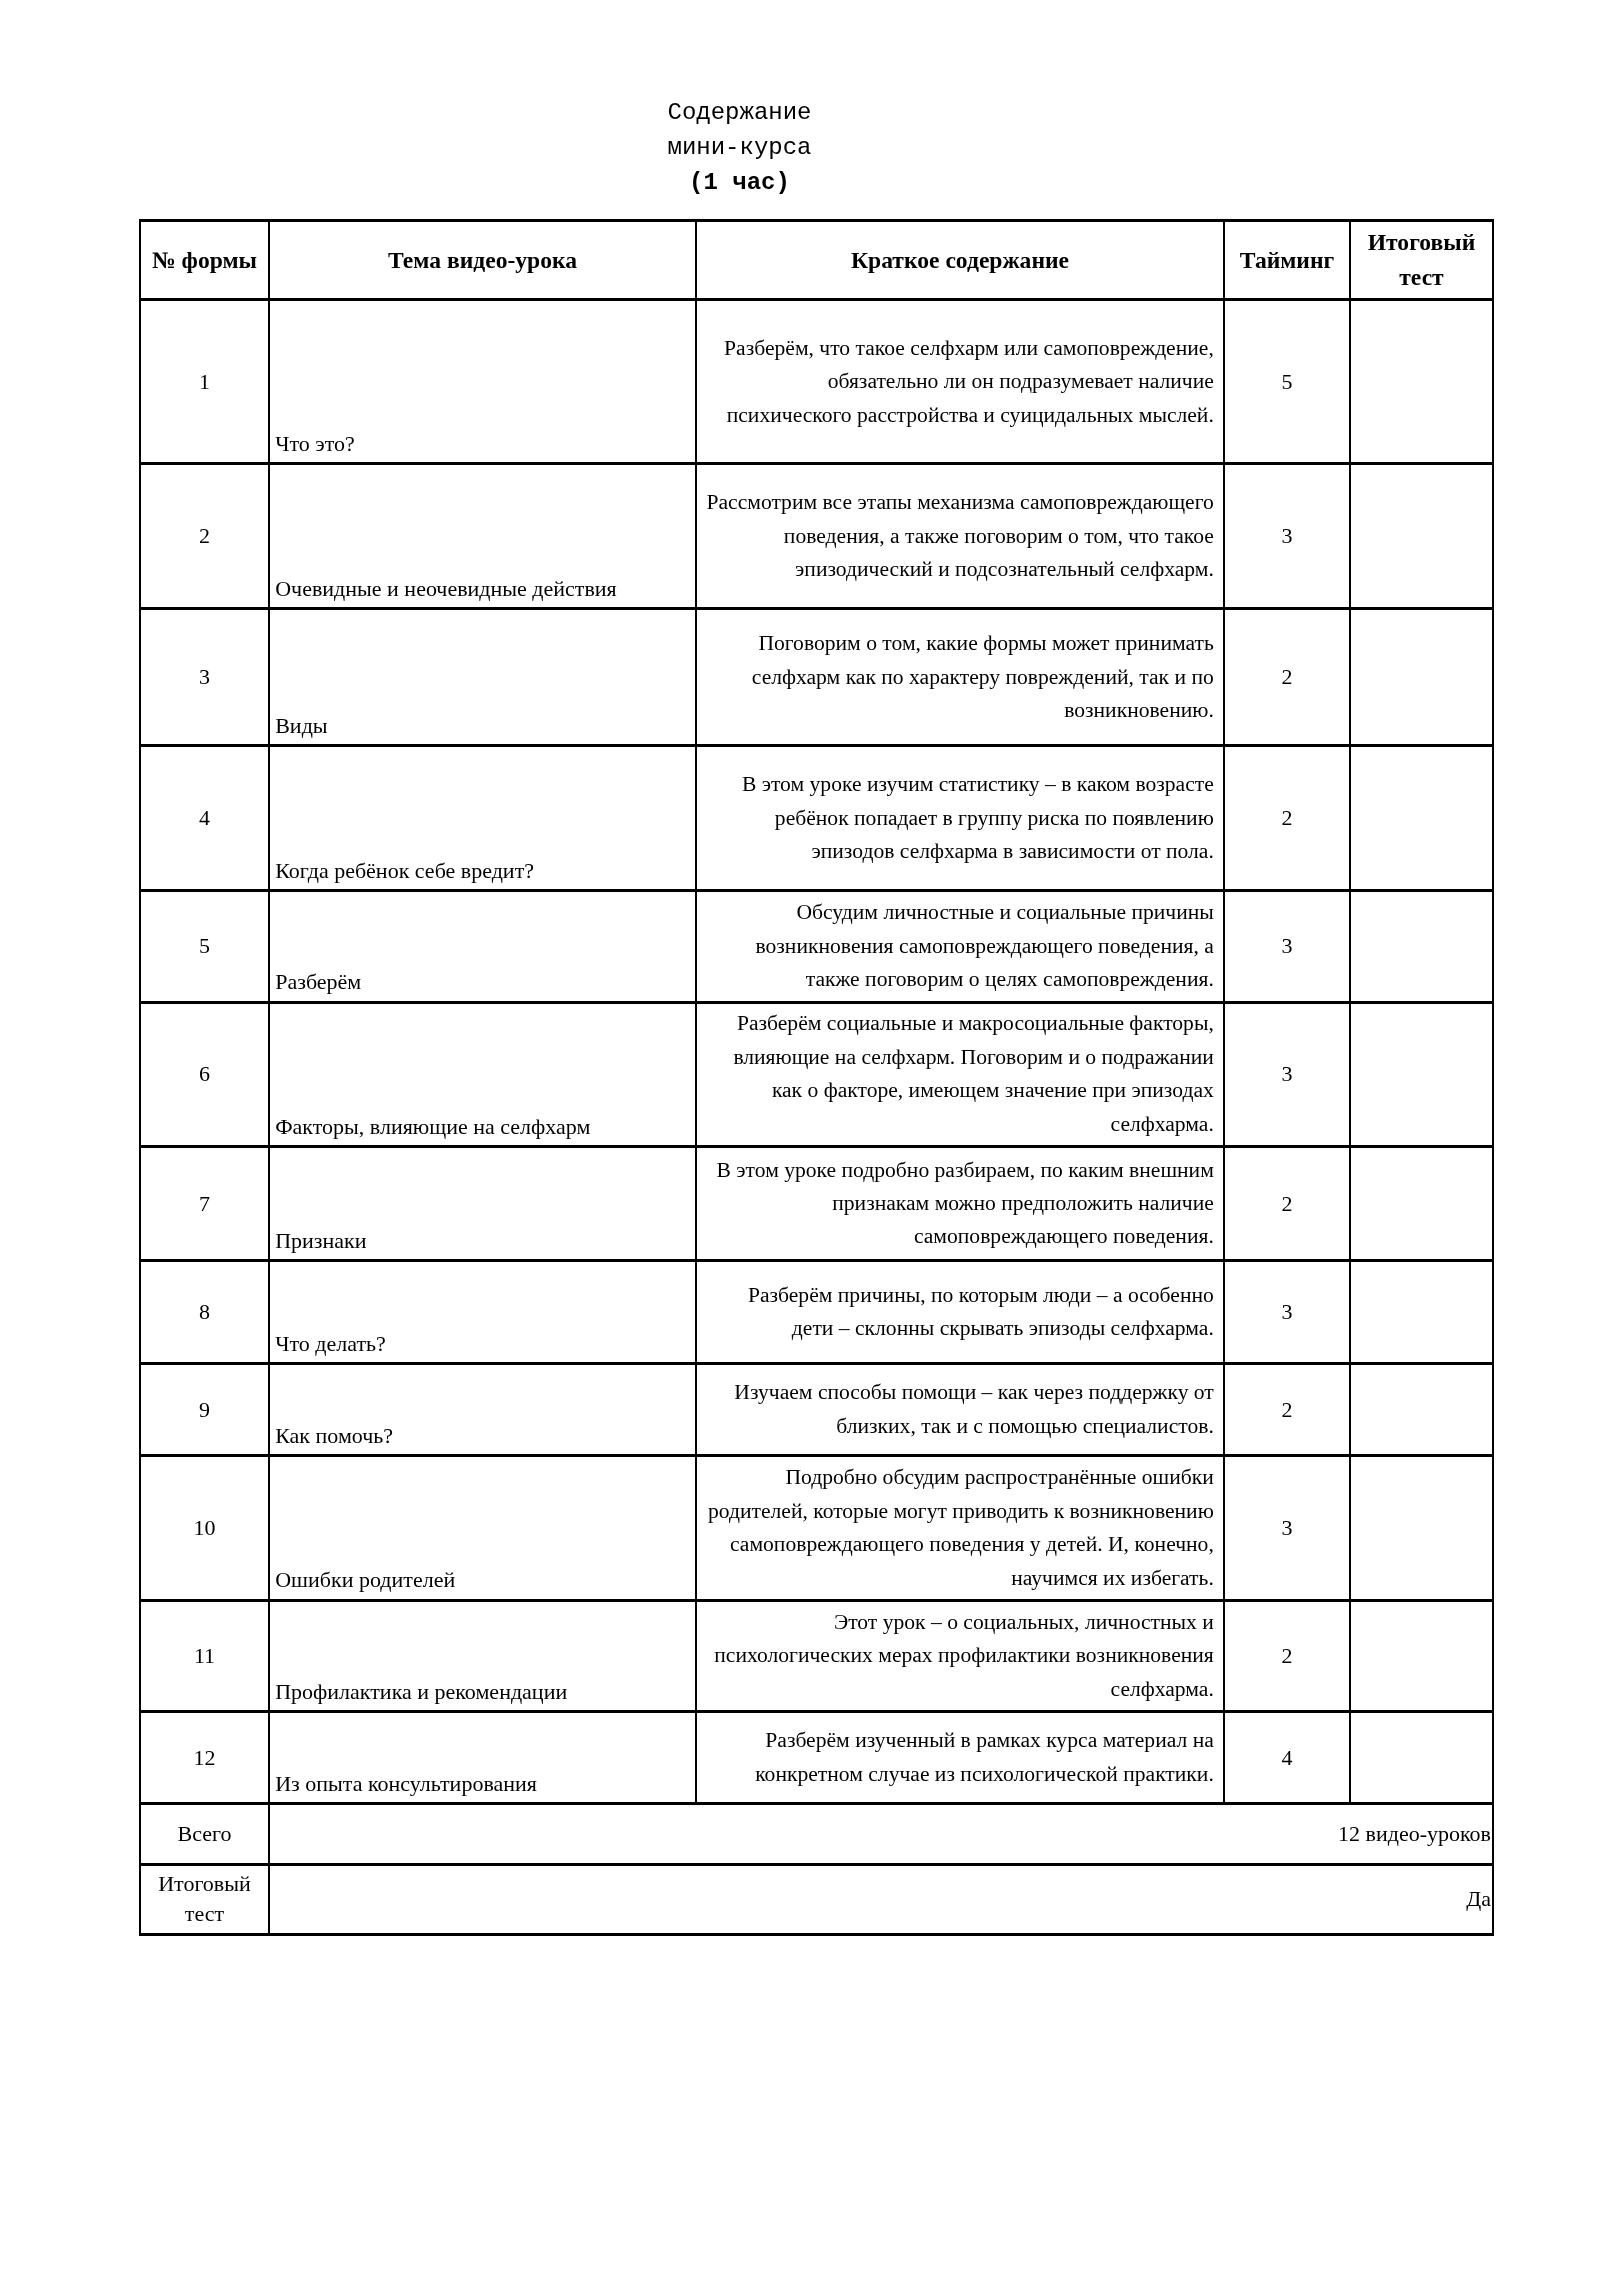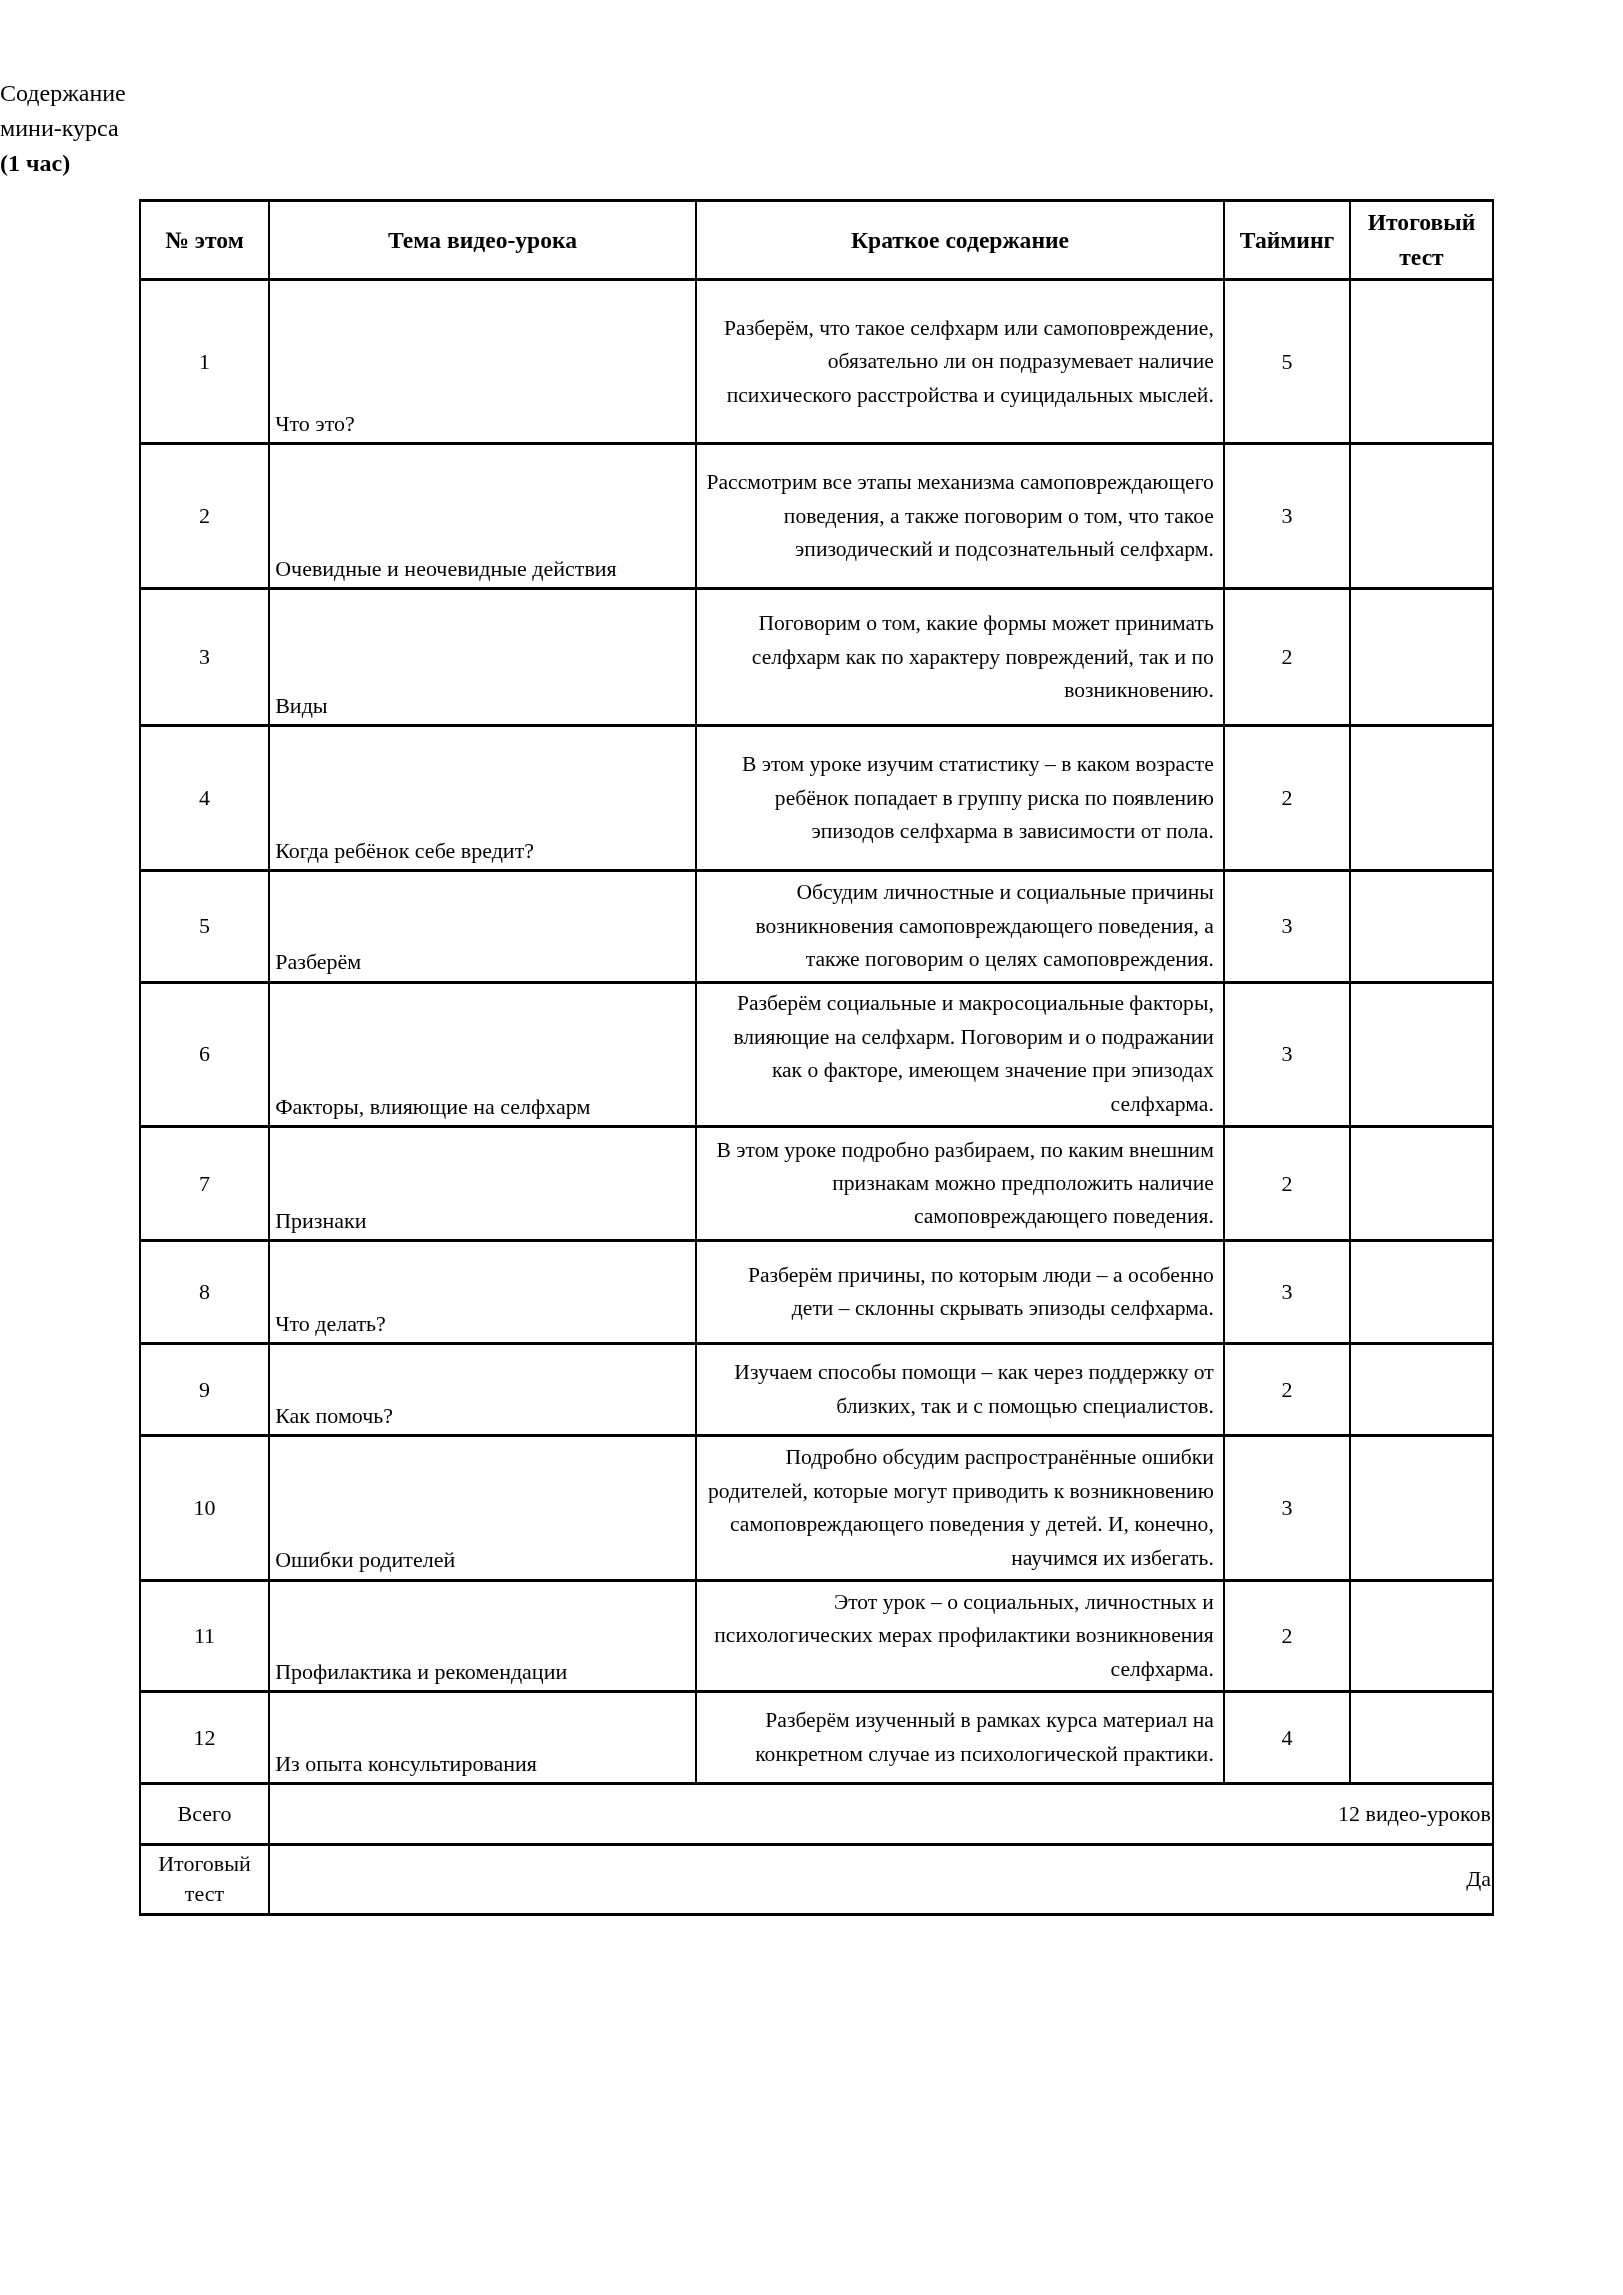--- a/index.html
+++ b/index.html
@@ -16,24 +16,24 @@
   }
   .page {
     position: relative;
     width: 1623px;
     height: 2295px;
     background: #ffffff;
     overflow: hidden;
   }
   
   .titles {
-    margin-top: 76px;
+    margin-top: 96px;
     width: 1479px;           
-    text-align: left;
-    font-family: Liberation Serif, serif;
+    text-align: center;
+    font-family: Liberation Mono, monospace;
     font-size: 24px;
     line-height: 1.45;
     color: #000000;
   }
   .titles .bold { font-weight: bold; }
   
   table.course {
     border-collapse: collapse;
     table-layout: fixed;
     margin-left: 139px;
@@ -109,21 +109,21 @@
   <table class="course">
     <colgroup>
       <col style="width:129px">
       <col style="width:427px">
       <col style="width:528px">
       <col style="width:126px">
       <col style="width:143px">
     </colgroup>
     <thead>
       <tr style="height:69px">
-        <th>№ этом</th>
+        <th>№ формы</th>
         <th>Тема видео-урока</th>
         <th>Краткое содержание</th>
         <th>Тайминг</th>
         <th>Итоговый тест</th>
       </tr>
     </thead>
     <tbody id="rows-body">
         <tr style="height: 164px;">
     <td class="c-num">1</td>
     <td class="c-topic">Что это?</td>

